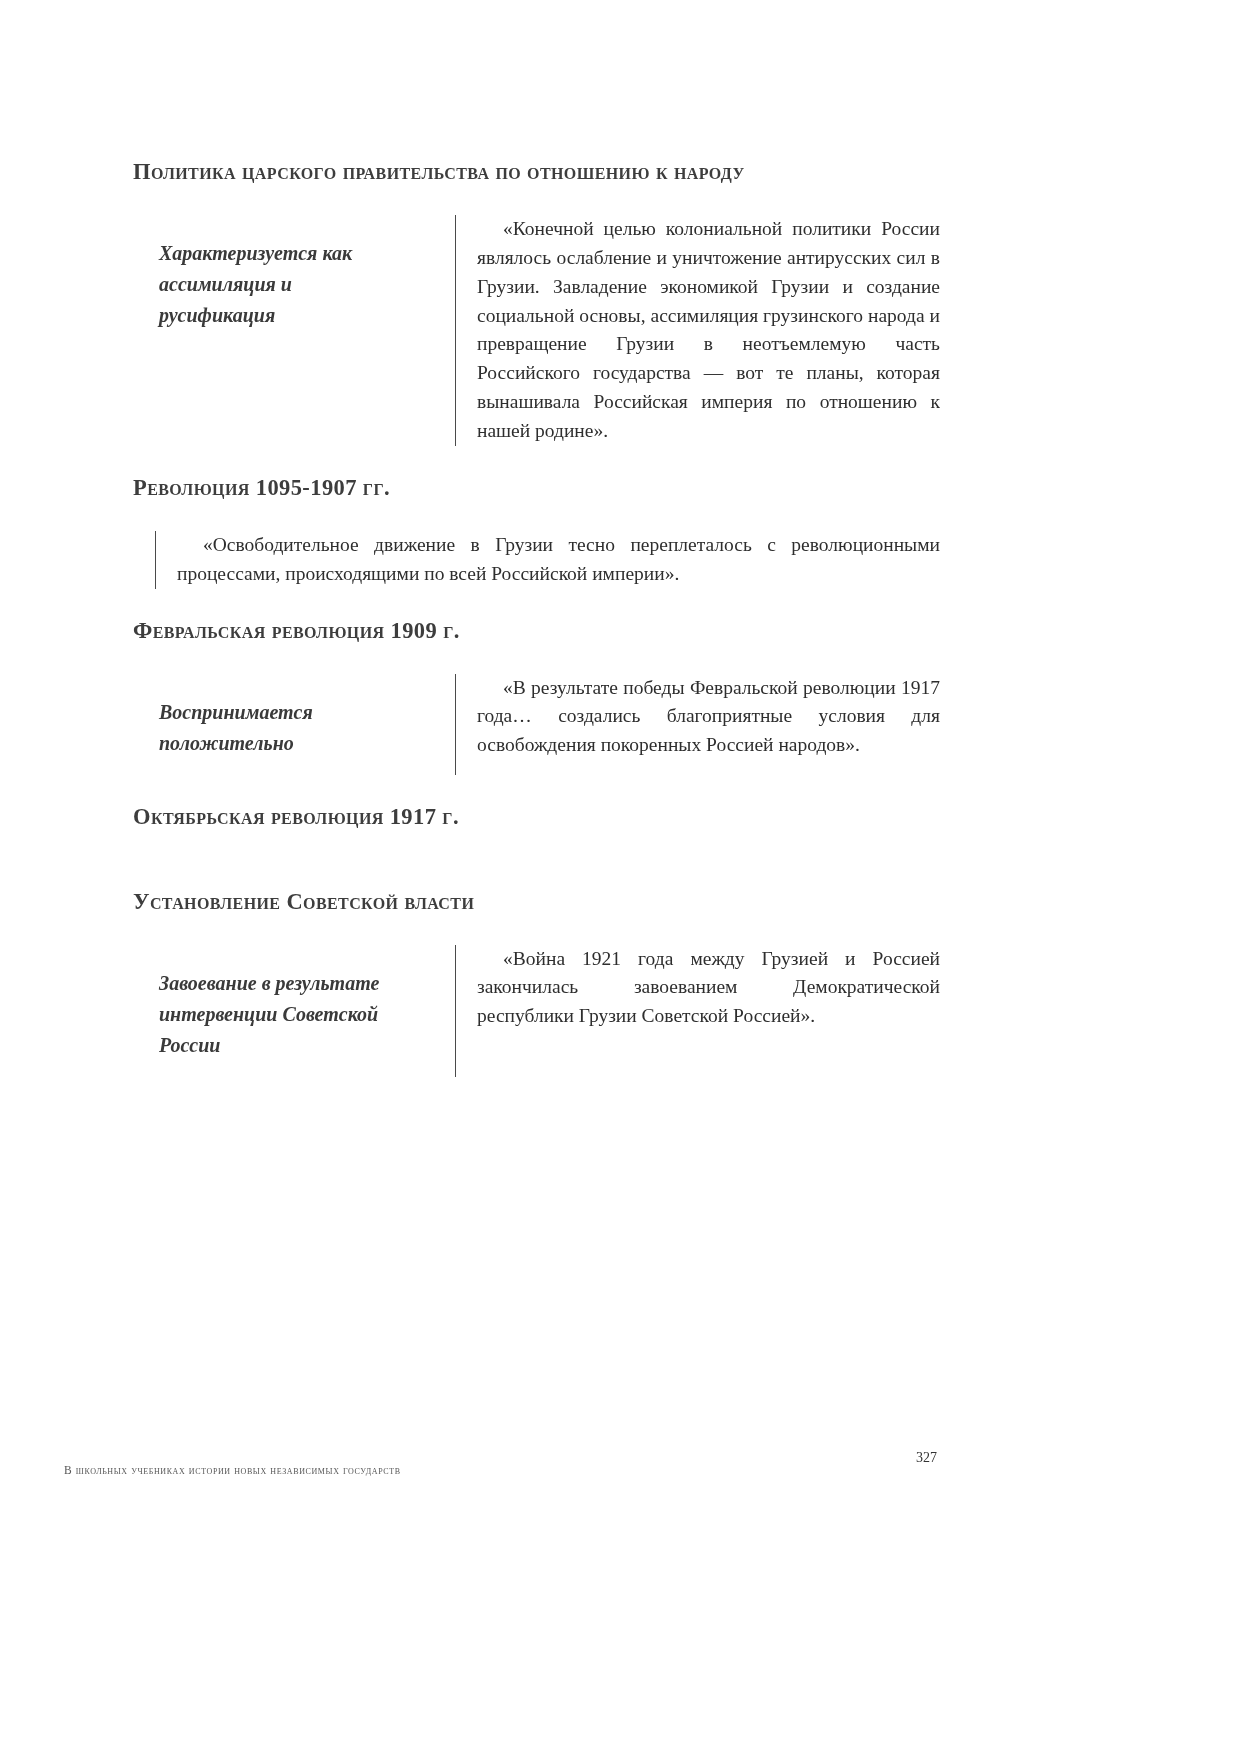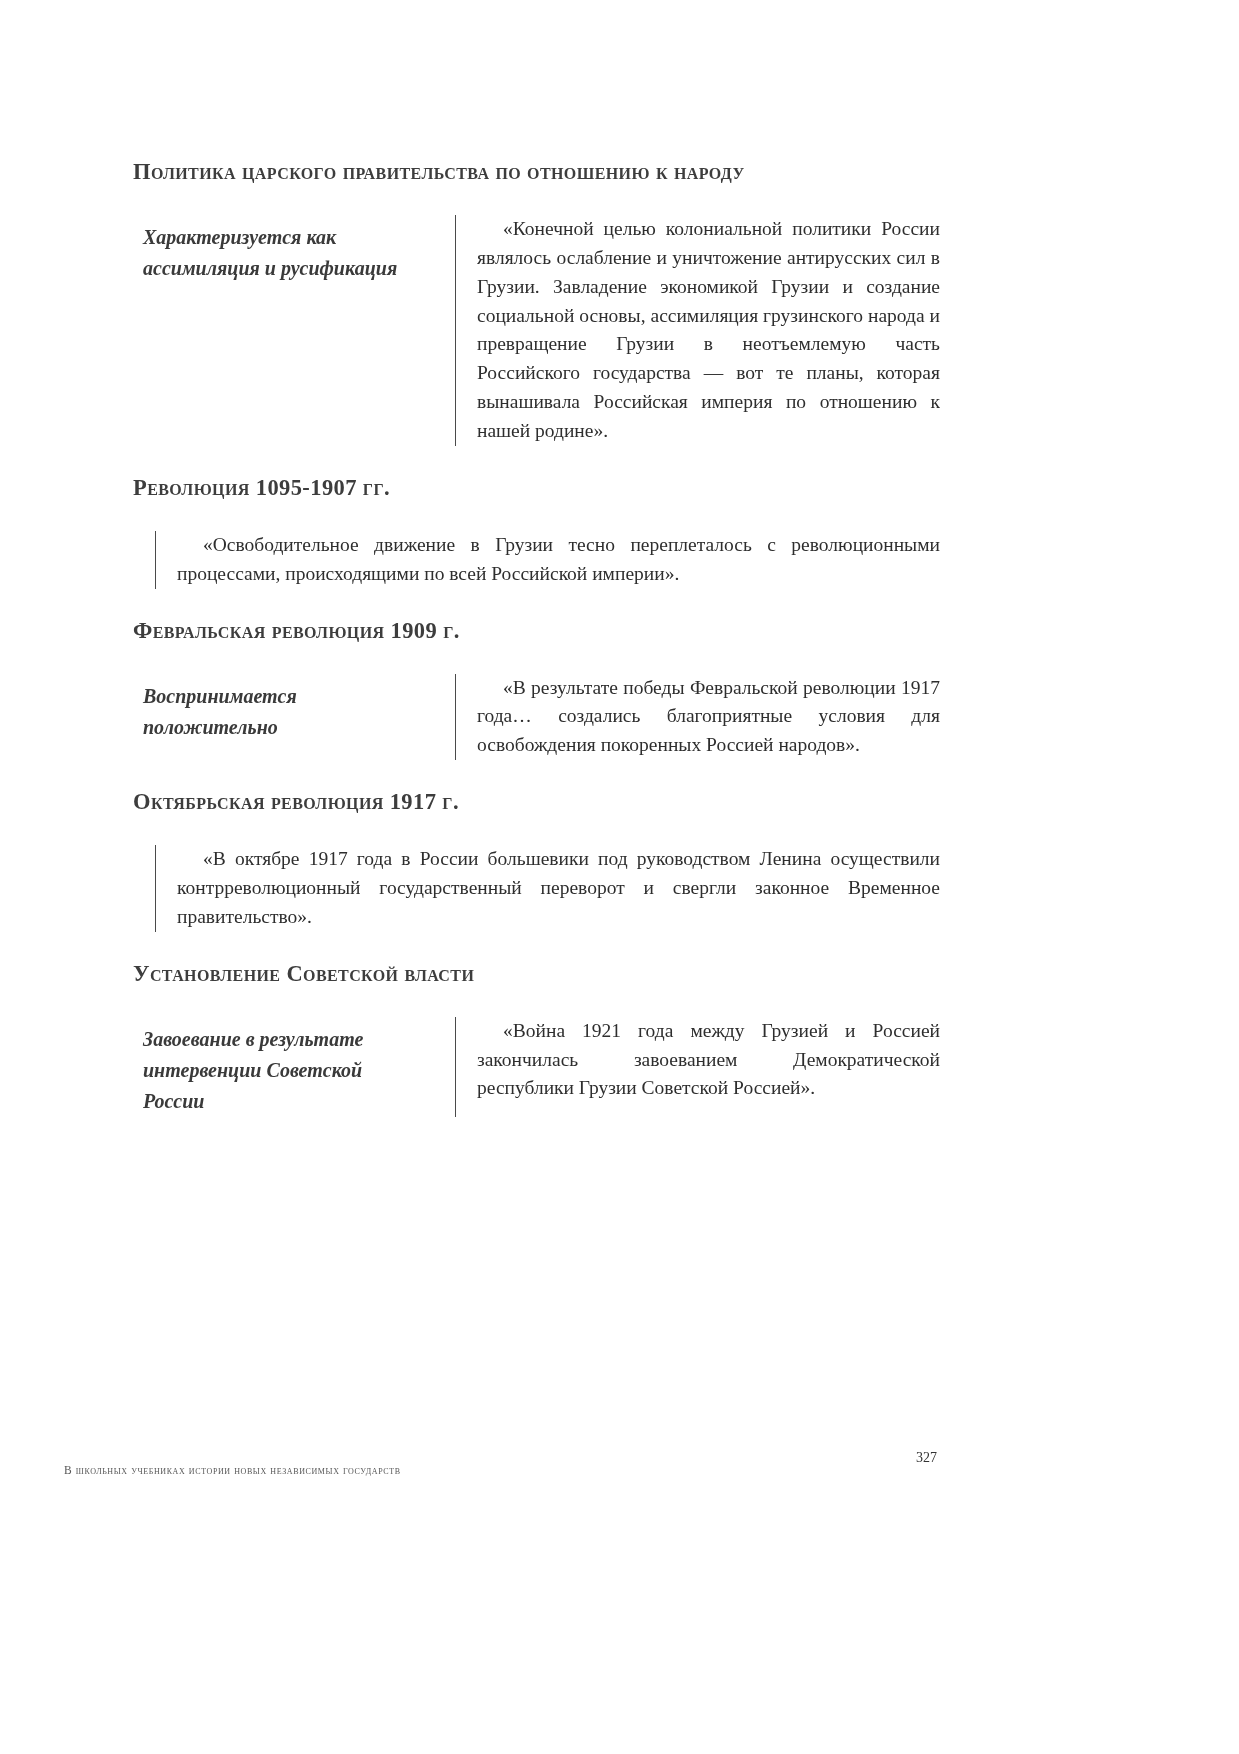--- a/index.html
+++ b/index.html
@@ -34,21 +34,21 @@
     align-items: stretch;
     margin: 30px 0 28px 10px;
   }
   .label-col {
     width: 300px;
     box-sizing: border-box;
     padding-right: 26px;
     padding-top: 7px;
   }
   .label {
-    margin: 0;
+    margin: 16px;
     font-weight: bold;
     font-style: italic;
     font-size: 20px;
     line-height: 1.55;
     color: #3a3a3a;
   }
   .quote-col {
     flex: 1;
     border-left: 1.5px solid #4a4a4a;
     padding-left: 21px;
@@ -117,23 +117,20 @@
         </div>
         <div class="quote-col">
           <p class="quote">«В результате победы Февральской революции 1917 года… создались благоприятные условия для освобождения покоренных Россией народов».</p>
         </div>
       </div>
     </section>
 
     <section class="section">
       <h2 class="section-heading">Октябрьская революция 1917 г.</h2>
       <div class="row">
-        <div class="quote-col">
-          <p class="quote">«В октябре 1917 года в России большевики под руководством Ленина осуществили контрреволюционный государственный переворот и свергли законное Временное правительство».</p>
-        </div>
       </div>
     </section>
 
     <section class="section">
       <h2 class="section-heading">Установление Советской власти</h2>
       <div class="row">
         <div class="label-col">
           <p class="label">Завоевание в результате интервенции Советской России</p>
         </div>
         <div class="quote-col">

